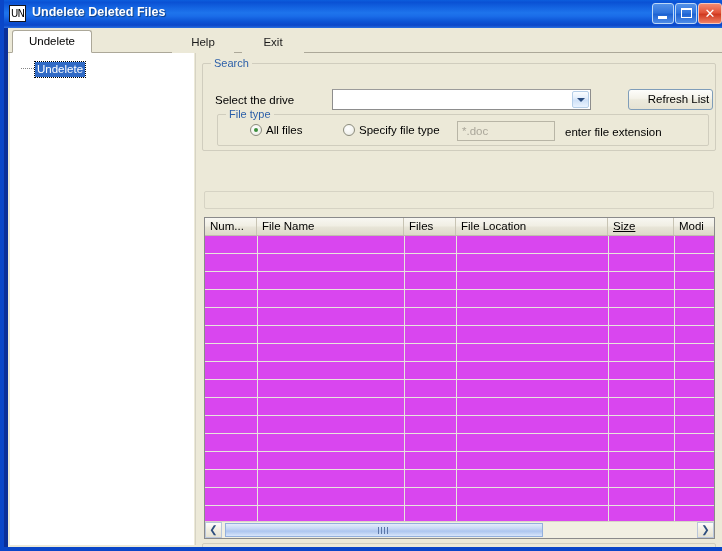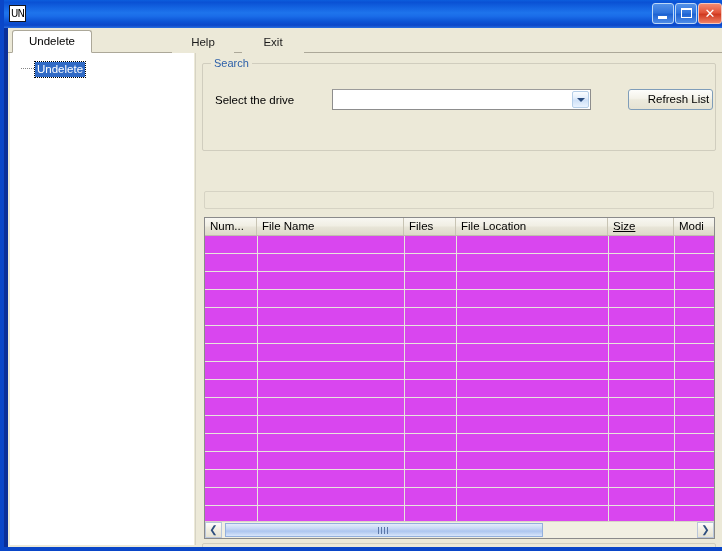--- a/index.html
+++ b/index.html
@@ -391,20 +391,21 @@
     height: 14px; white-space: nowrap; cursor: default;
   }
 </style>
 </head>
 <body>
 
 <div class="window">
 
   <div class="titlebar">
     <div class="title-icon">UN</div>
+    <div class="title-text">Undelete Deleted Files</div>
     <div class="win-btns">
       <div class="win-btn win-min">
         <span class="glyph-min"></span>
       </div>
       <div class="win-btn win-max">
         <span class="glyph-max"></span>
       </div>
       <div class="win-btn win-close">
         <span class="glyph-close">✕</span>
       </div>
@@ -437,20 +438,37 @@
 
         <div class="combo">
           <span></span>
           <div class="combo-btn">
             <span class="combo-arrow"></span>
           </div>
         </div>
 
         <div class="btn" id="refresh-btn">Refresh List</div>
 
+        <div class="groupbox" id="filetype-group">
+          <span class="gb-title">File type</span>
+
+          <div class="radio-wrap" style="left:32px;top:8px;">
+            <span class="radio checked"></span>
+            <span class="radio-label">All files</span>
+          </div>
+
+          <div class="radio-wrap" style="left:125px;top:8px;">
+            <span class="radio"></span>
+            <span class="radio-label">Specify file type</span>
+          </div>
+
+          <div class="textbox" id="ext-input">*.doc</div>
+
+          <span class="label" style="left:347px;top:10px;">enter file extension</span>
+        </div>
       </div>
 
 
       <div class="progress"></div>
 
       <div class="listview">
         <div class="lv-header">
           <div class="lv-col" style="left:0;width:52px;">Num...</div>
           <div class="lv-col" style="left:52px;width:147px;">File Name</div>
           <div class="lv-col" style="left:199px;width:52px;">Files</div>

